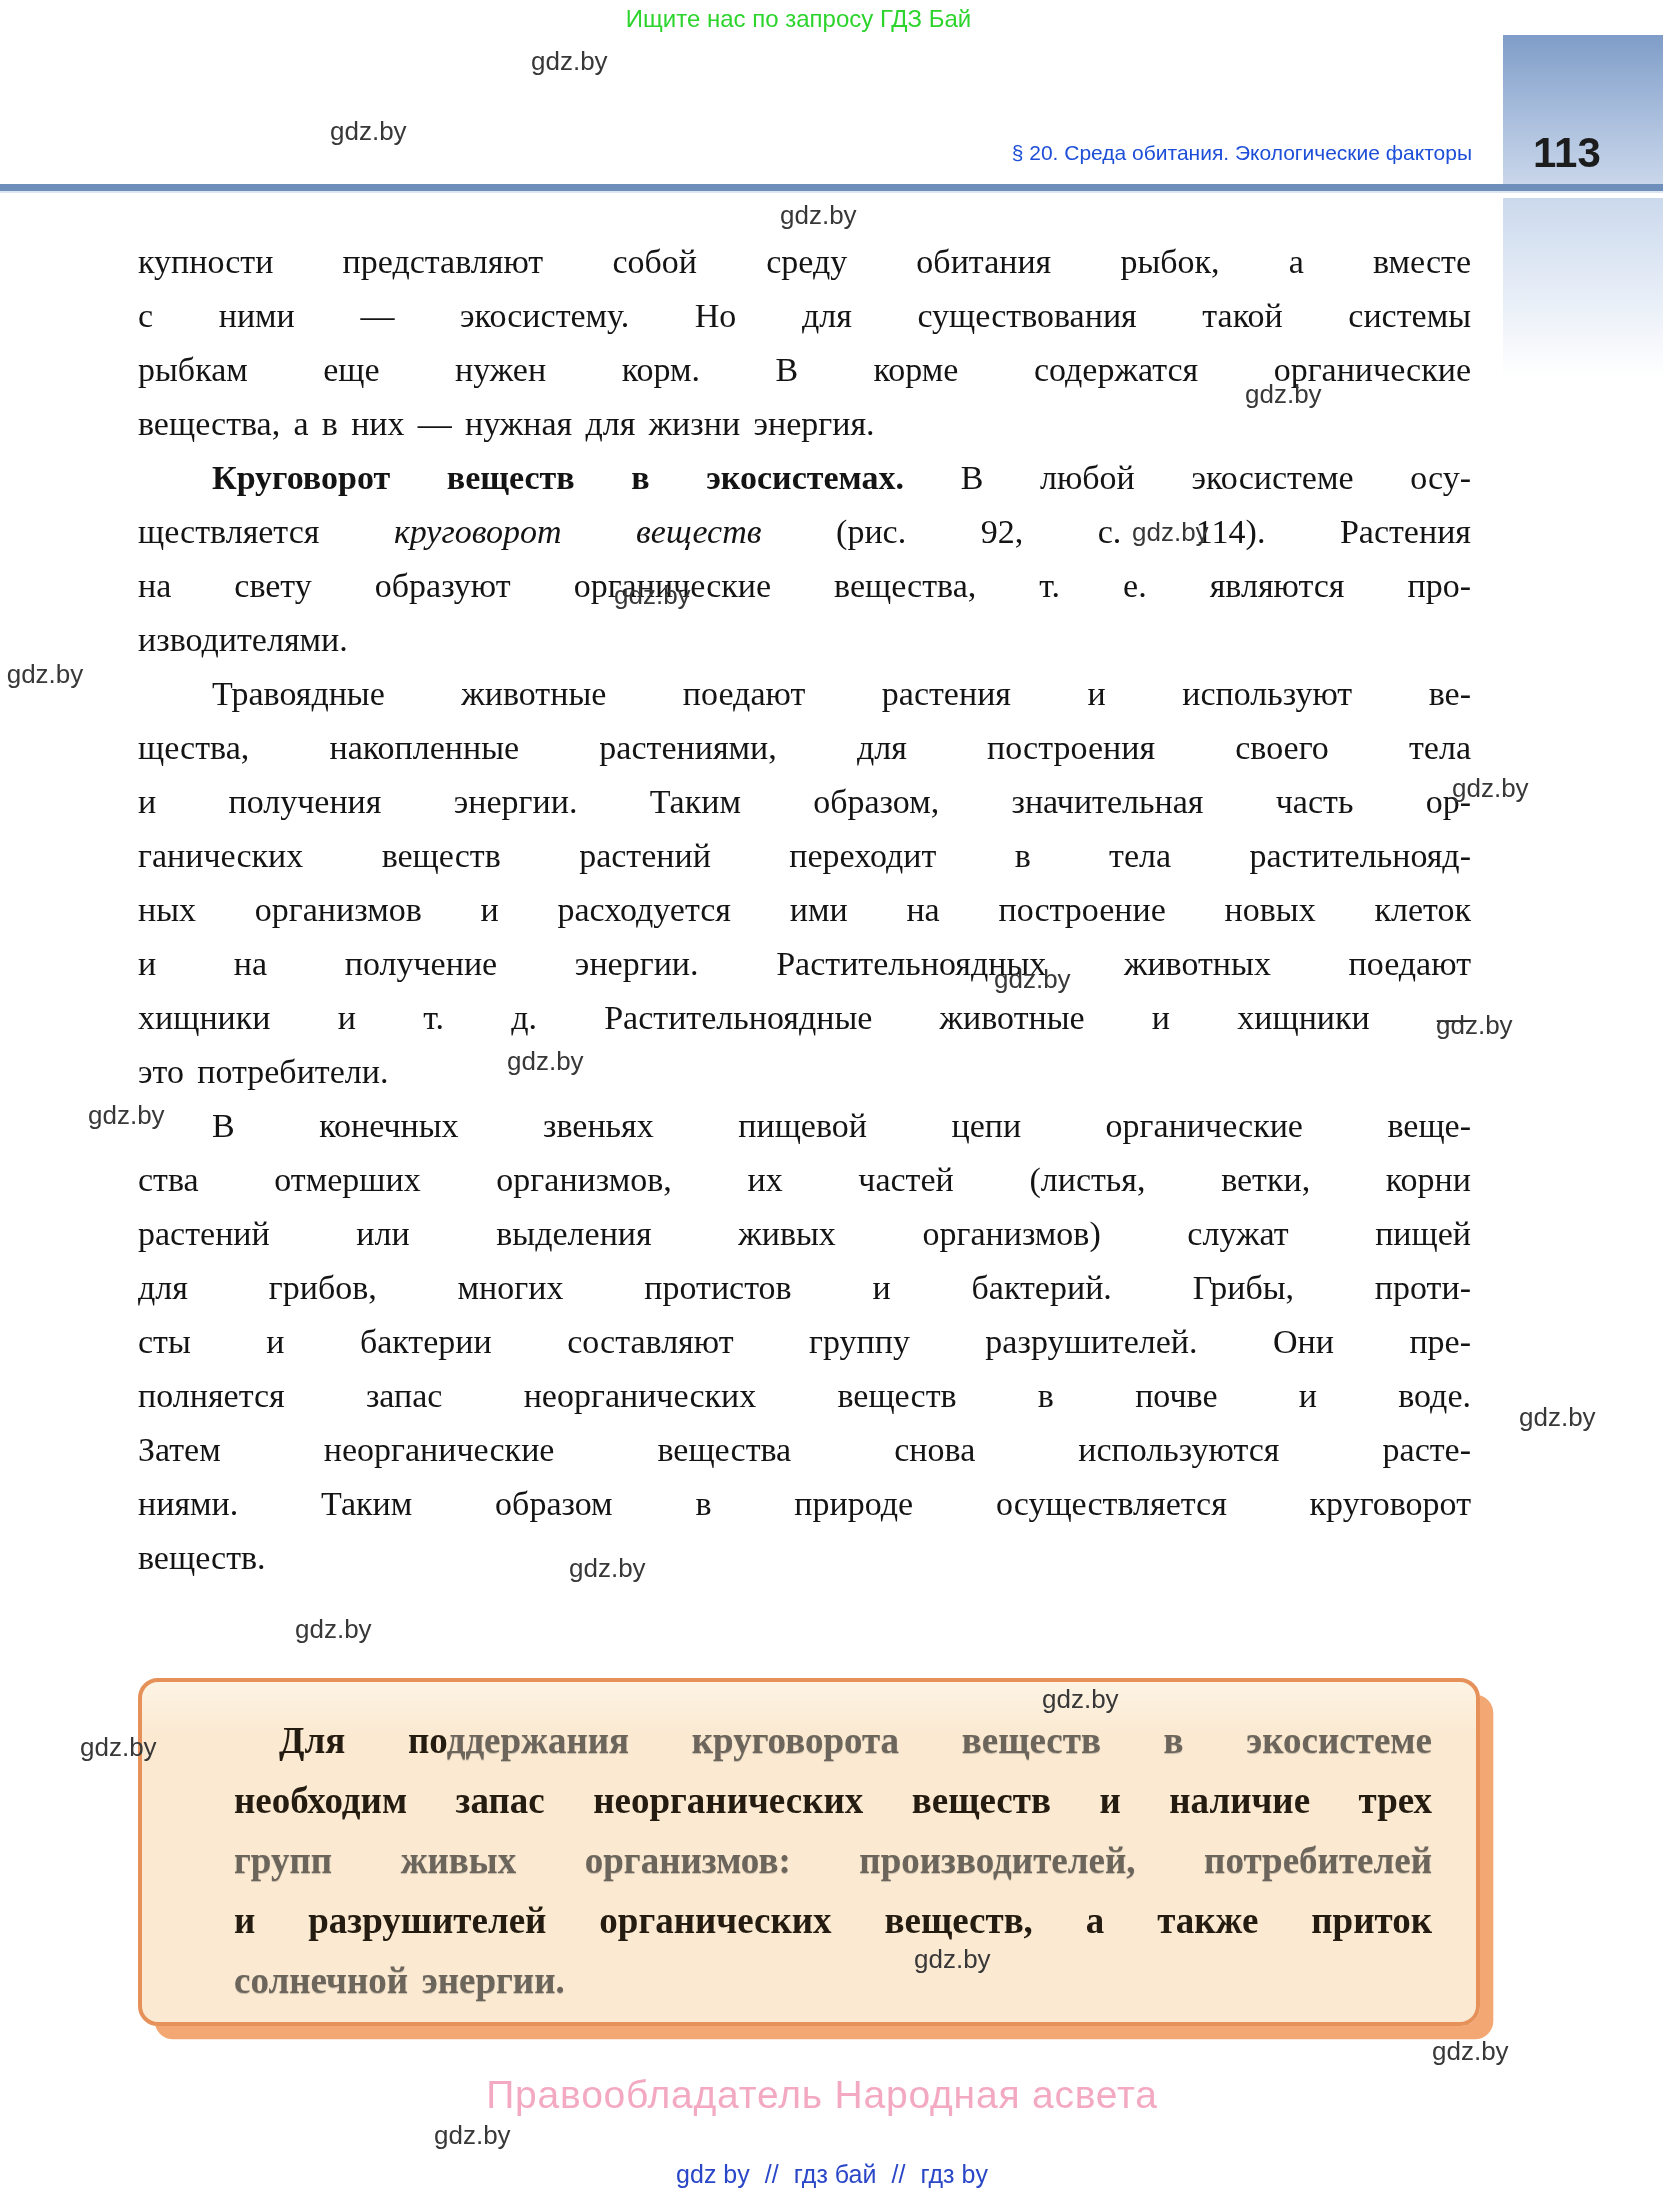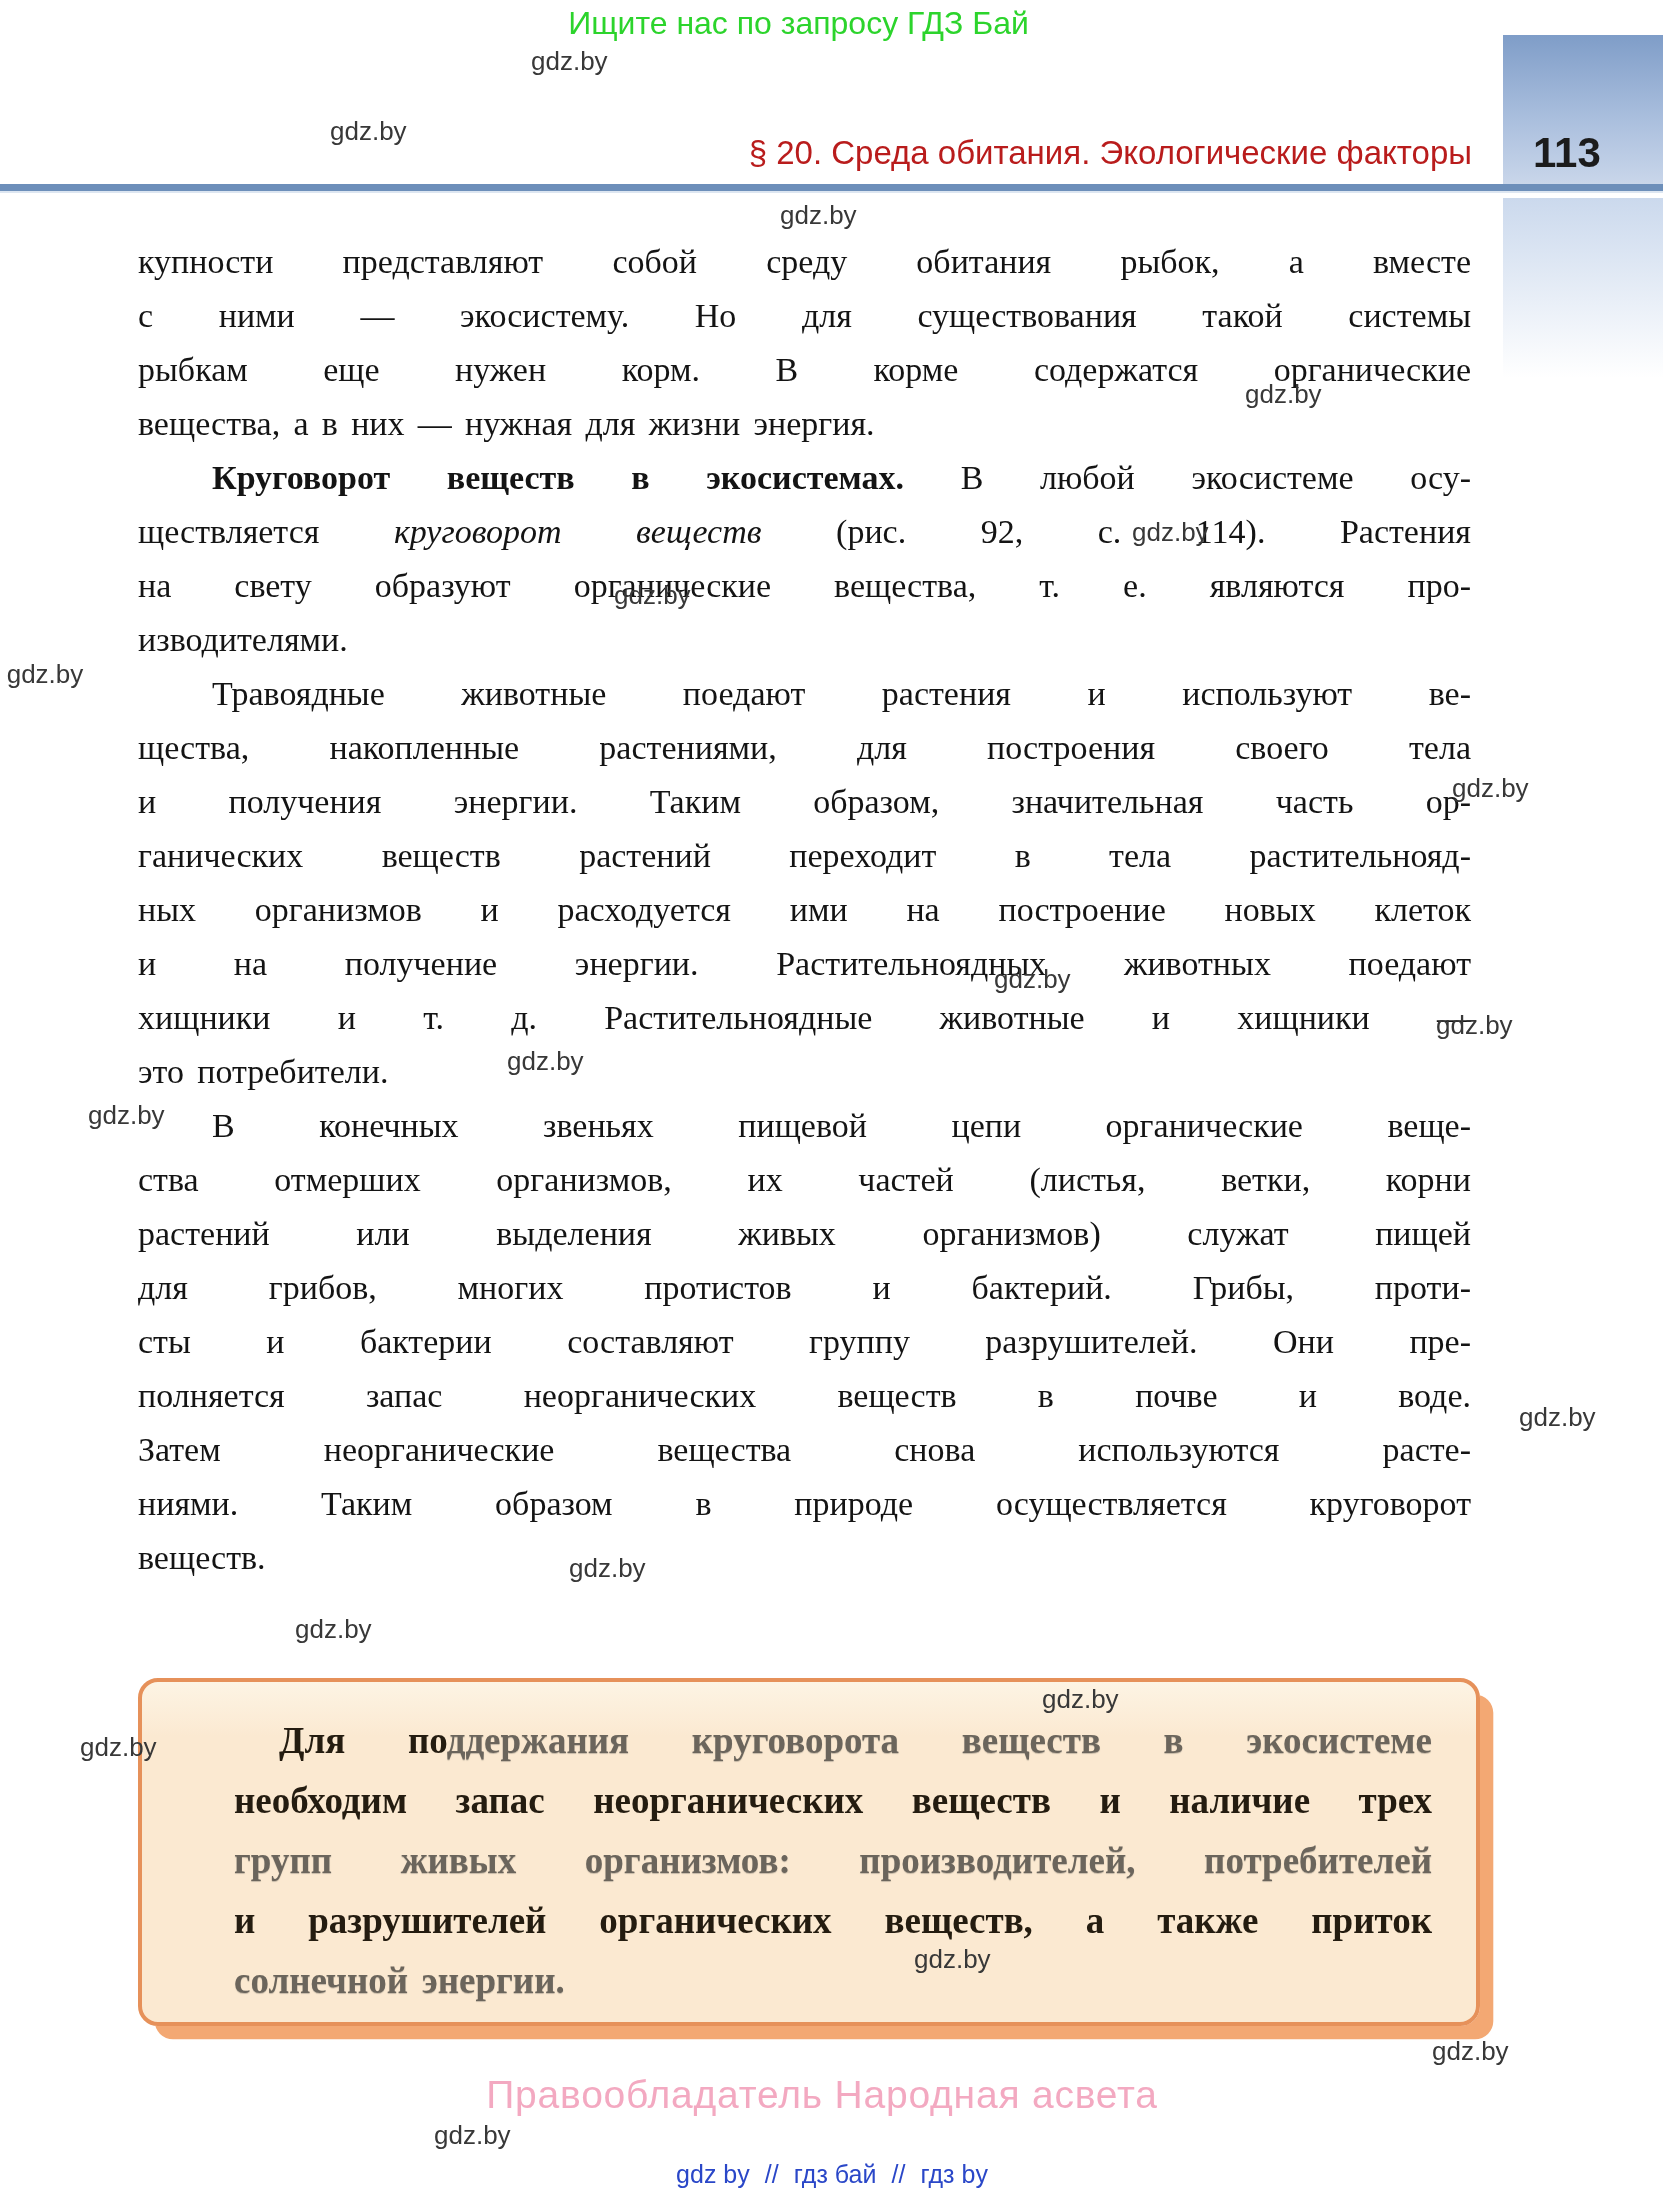--- a/index.html
+++ b/index.html
@@ -4,40 +4,40 @@
 <style>
   html,body{margin:0;padding:0;}
   body{
     width:1664px;height:2205px;position:relative;background:#ffffff;
     font-family:"Liberation Serif",serif;overflow:hidden;
   }
   
   .top-note{
     position:absolute;top:5px;left:0;width:1664px;padding-right:67px;box-sizing:border-box;
     text-align:center;font-family:"Liberation Sans",sans-serif;
-    font-size:32px;color:#2cd42c;
+    font-size:24px;color:#2cd42c;
   }
   
   .wm{
     position:absolute;font-family:"Liberation Sans",sans-serif;
     font-size:26px;color:#383838;z-index:4;white-space:nowrap;
   }
   
   .pagenum-box{
     position:absolute;left:1503px;top:35px;width:172px;height:149px;z-index:2;
     background:linear-gradient(180deg,#7f9dc8 0%,#a9bedd 55%,#c9d6ea 100%);
     display:flex;flex-direction:column;justify-content:flex-end;
   }
   .pagenum{
     font-family:"Liberation Sans",sans-serif;font-weight:bold;
     font-size:42px;color:#1c1c1c;padding:0 0 10px 30px;line-height:1;
   }
   .header-title{
     position:absolute;top:134px;right:192px;z-index:2;
-    font-family:"Liberation Sans",sans-serif;font-size:33px;color:#b91c1c;
+    font-family:"Liberation Sans",sans-serif;font-size:21px;color:#1d4ed8;
     white-space:nowrap;line-height:37px;text-align:right;
   }
   .rule{
     position:absolute;top:184px;left:0;width:1664px;height:6.7px;z-index:2;
     background:#6d8fba;border-bottom:2.5px solid #dde6f1;
   }
   .side-panel{
     position:absolute;left:1503px;top:198px;width:160px;height:180px;z-index:0;
     background:linear-gradient(180deg,#cbd9ed 0%,rgba(255,255,255,0) 100%);
   }

